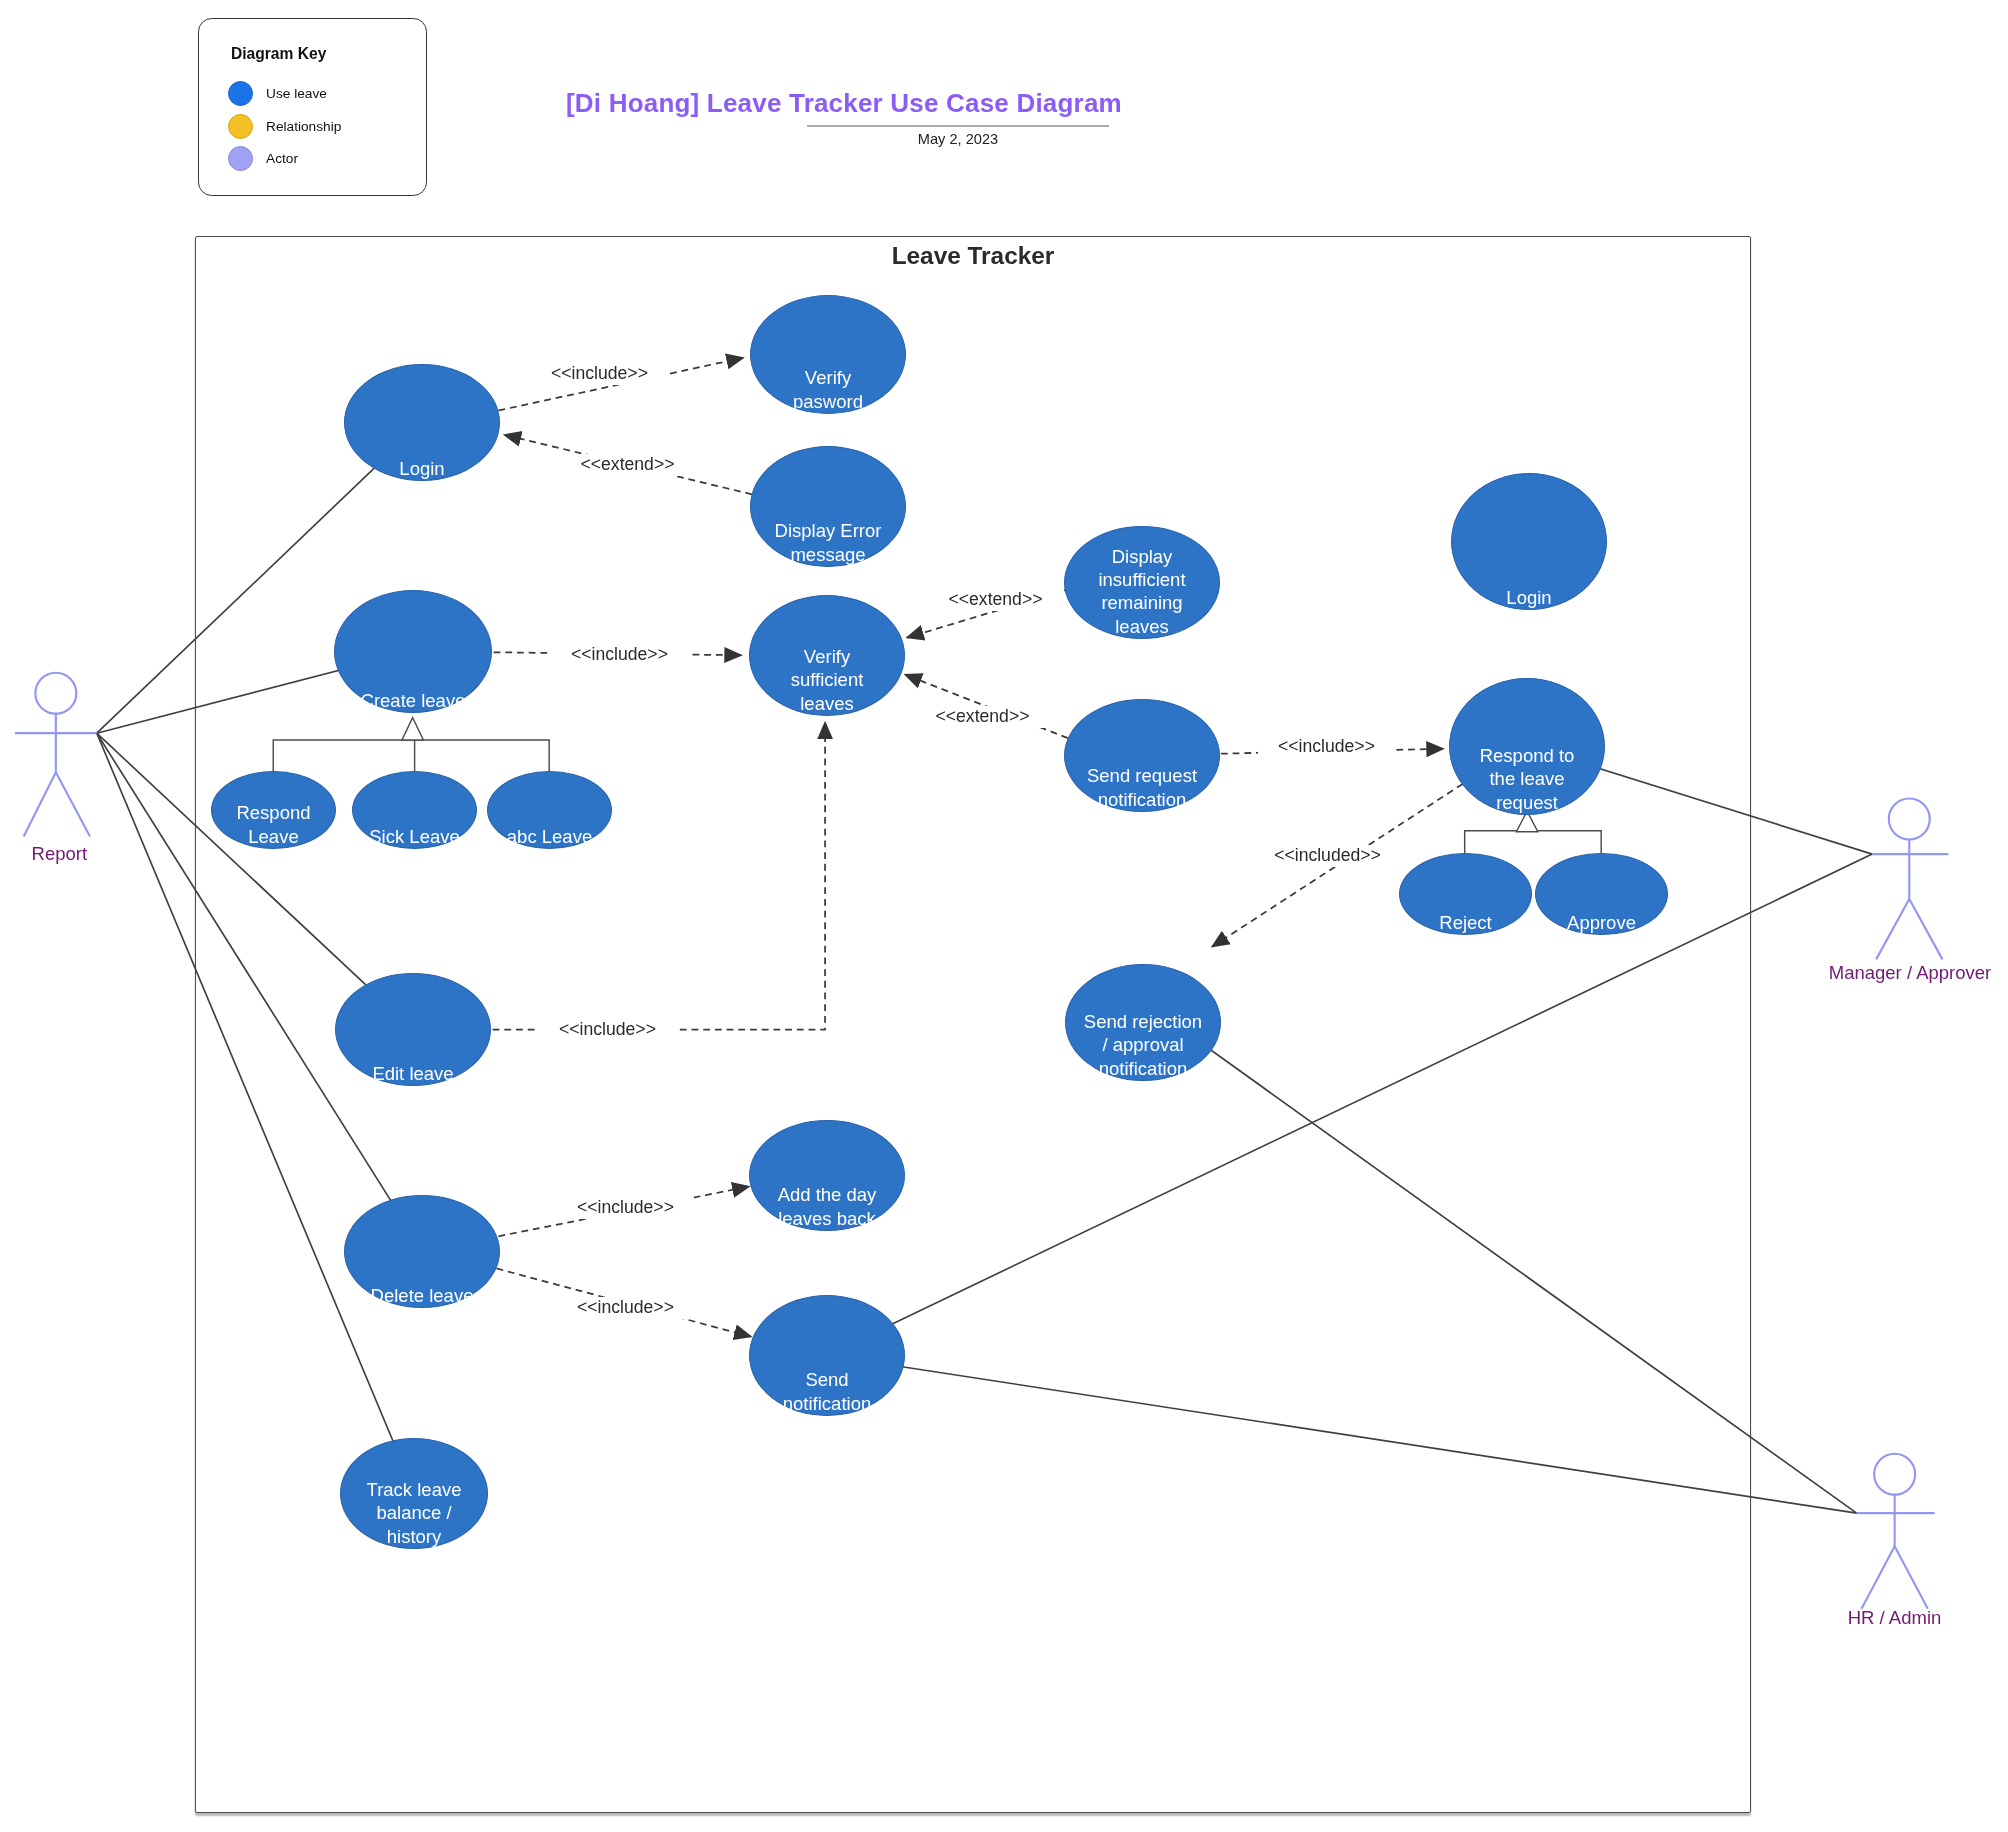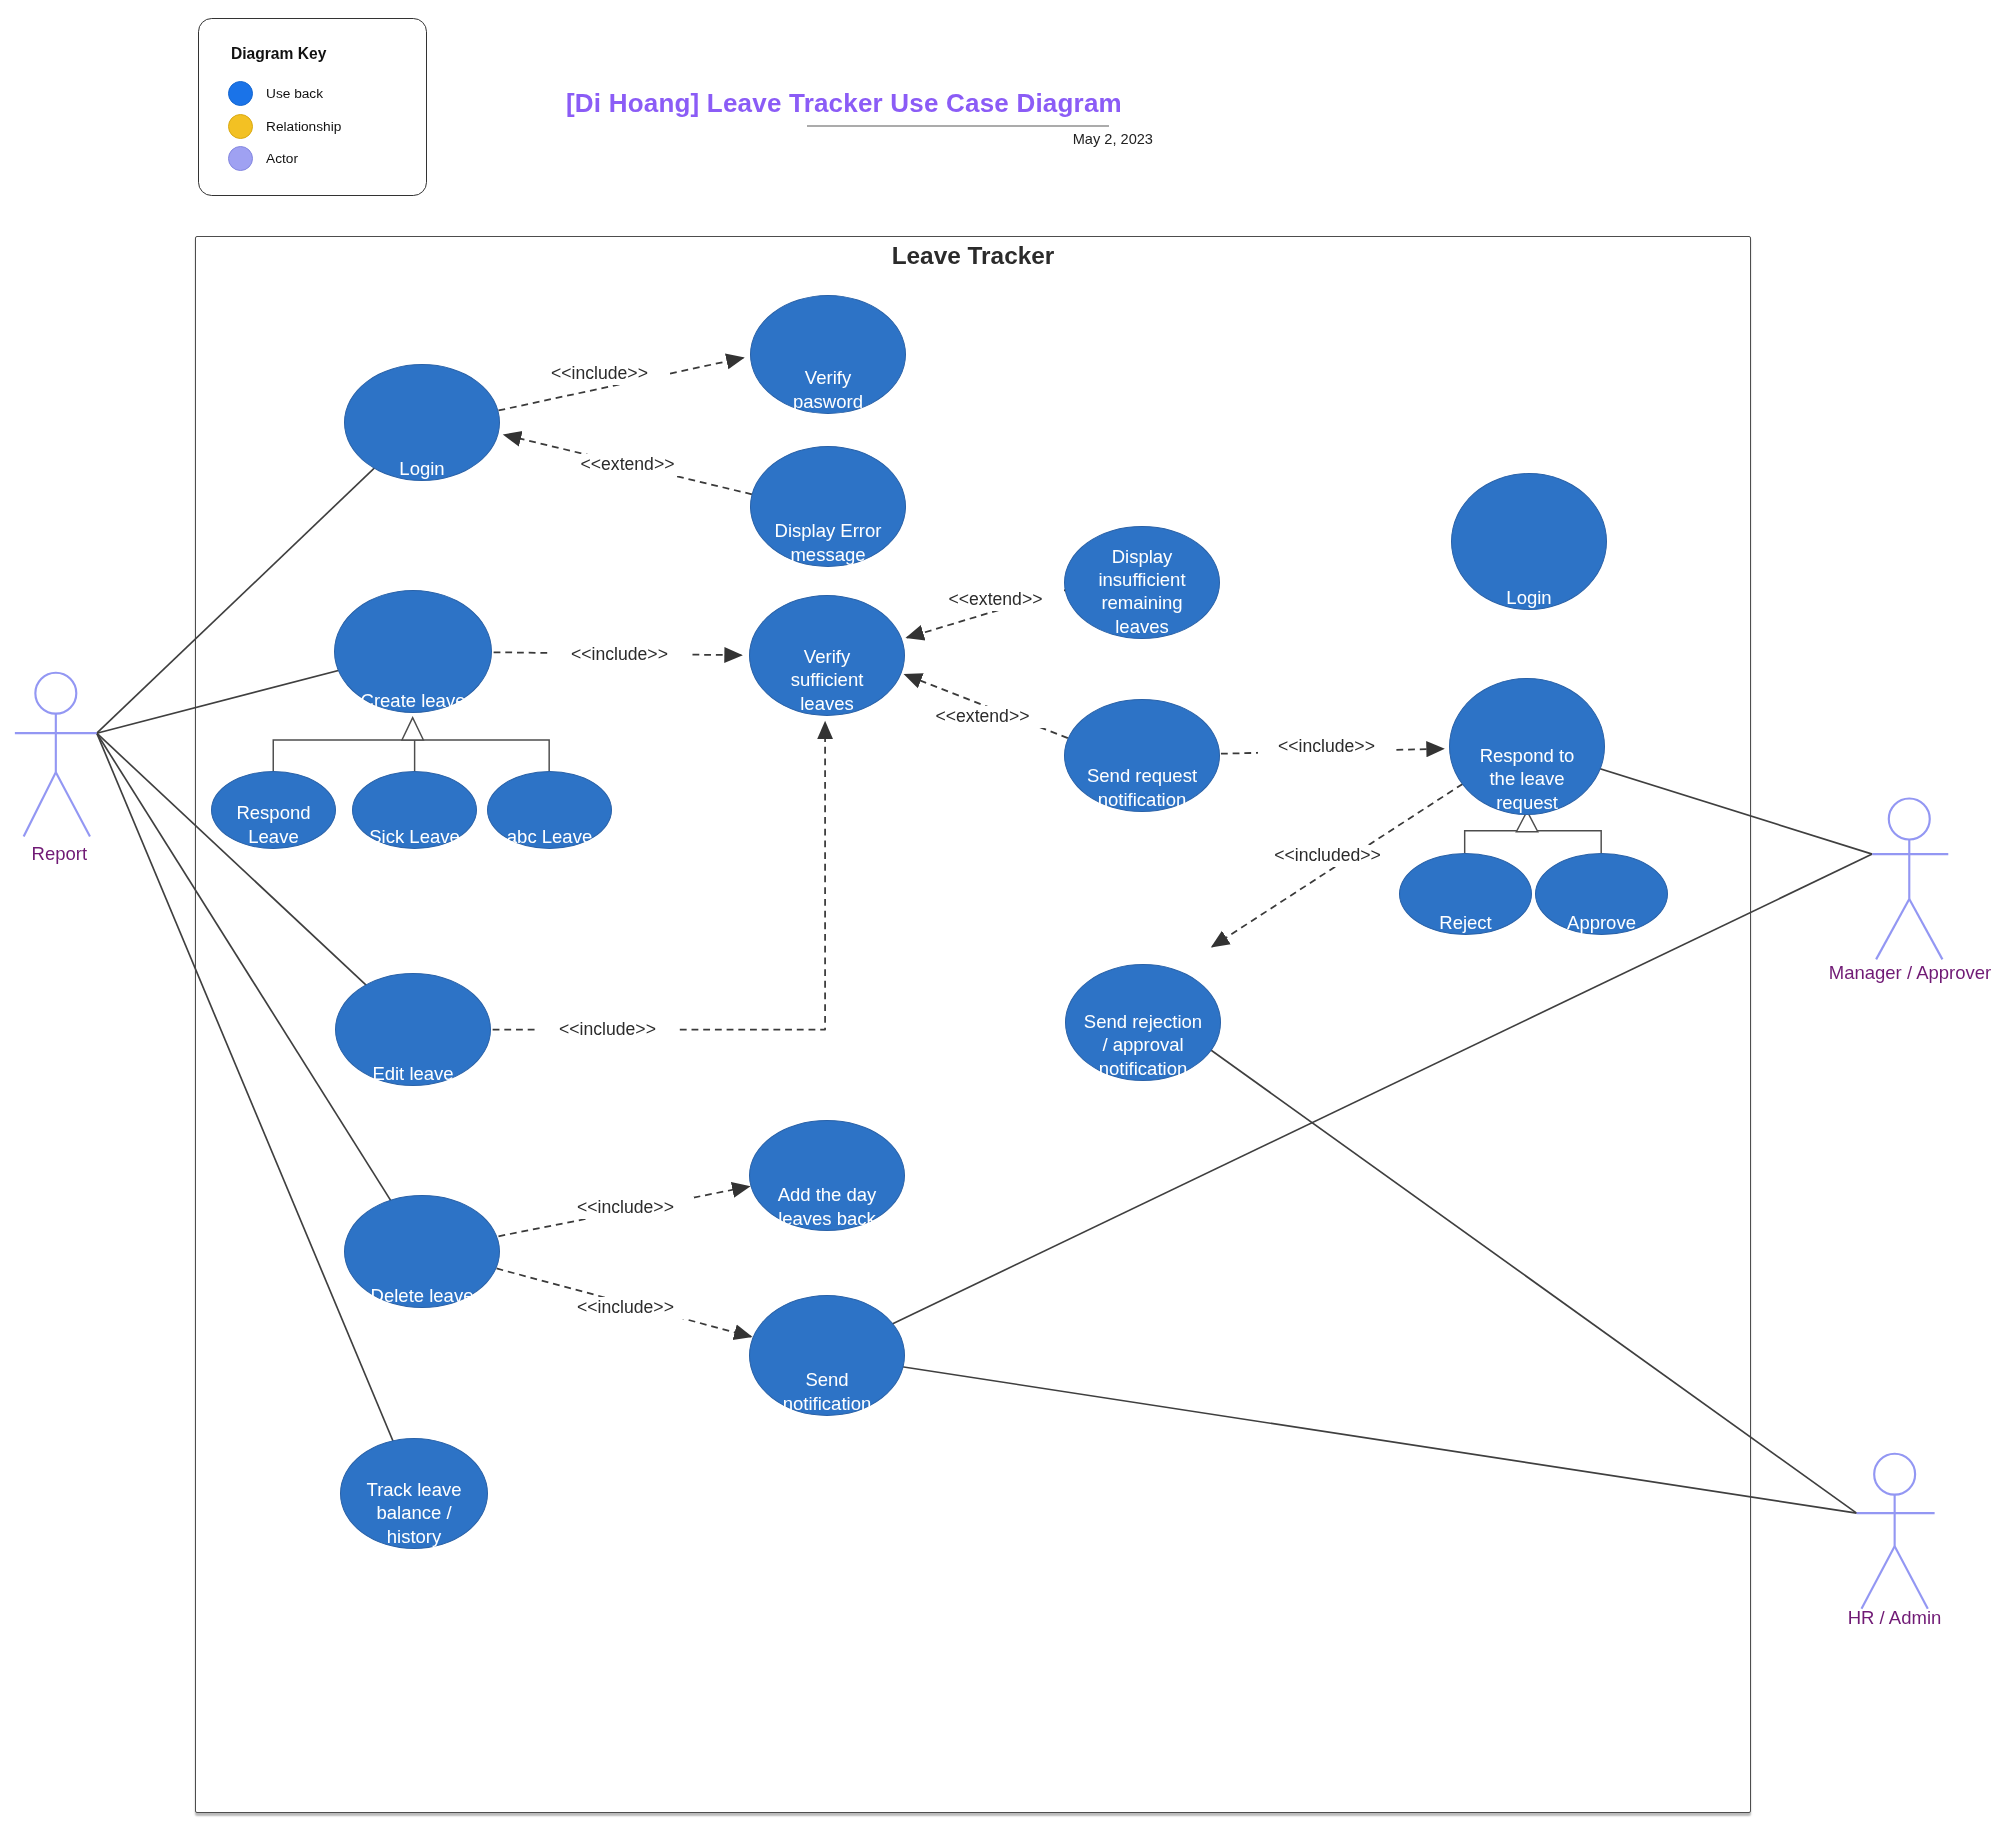--- a/index.html
+++ b/index.html
@@ -8,21 +8,21 @@
   #wires { position:absolute; left:0; top:0; z-index:1; }
   .sysbox { position:absolute; left:195px; top:236px; width:1556px; height:1577px;
             border:1.6px solid #4d4d4d; border-radius:2px; z-index:0;
             box-shadow:0 2.9px 2px rgba(0,0,0,.28); background:#fff; }
   .sysbox-title { position:absolute; left:195px; top:242px; width:1556px; text-align:center;
             font-size:24.4px; font-weight:bold; color:#2b2b2b; z-index:2; }
   .main-title { position:absolute; left:566px; top:88px; width:780px; text-align:left;
             font-size:26px; font-weight:bold; color:#8b5cf6; z-index:2; letter-spacing:0.2px; }
   .title-underline { position:absolute; left:807px; top:125px; width:302px; height:0;
             border-top:2px solid #ababab; z-index:2; }
-  .subtitle { position:absolute; left:763px; top:131px; width:390px; text-align:right;
+  .subtitle { position:absolute; left:763px; top:131px; width:390px; text-align:center;
             font-size:14.6px; color:#222; z-index:2; }
   .keybox { position:absolute; left:198px; top:17.6px; width:229px; height:178px;
             border:1.6px solid #333; border-radius:13.7px; background:#fff; z-index:3; }
   .key-title { position:absolute; left:32px; top:26px; font-size:15.6px; font-weight:bold; color:#111; }
   .key-swatch { position:absolute; width:25px; height:25px; border-radius:50%; left:29px; }
   .key-label { position:absolute; left:67px; font-size:13.7px; color:#111; line-height:25px; }
   .uc { position:absolute; background:#2d73c6; border:1.5px solid #2a62a8; border-radius:50%;
         display:flex; align-items:flex-end; justify-content:center; text-align:center;
         color:#fff; font-size:18.5px; line-height:1.26; z-index:2; padding:0 17.6px; }
   .uc.small { padding:0 12.7px; }
@@ -38,21 +38,21 @@
   <div class="sysbox"></div>
   <div class="sysbox-title">Leave Tracker</div>
 
   <div class="main-title">[Di Hoang] Leave Tracker Use Case Diagram</div>
   <div class="title-underline"></div>
   <div class="subtitle">May 2, 2023</div>
 
   <div class="keybox">
     <div class="key-title">Diagram Key</div>
     <div class="key-swatch" style="top:62px; background:#1a73e8; border:1.5px solid #1667d0;"></div>
-    <div class="key-label" style="top:62px;">Use back</div>
+    <div class="key-label" style="top:62px;">Use leave</div>
     <div class="key-swatch" style="top:95px; background:#f3c123; border:1.5px solid #d9a912;"></div>
     <div class="key-label" style="top:95px;">Relationship</div>
     <div class="key-swatch" style="top:127px; background:#9fa1f2; border:1.5px solid #8487e0;"></div>
     <div class="key-label" style="top:127px;">Actor</div>
   </div>
 
   <svg id="wires" width="2008" height="1832" viewBox="0 0 2059 1879">
     <defs>
       <marker id="arr" viewBox="0 0 12 12" refX="10.5" refY="6" markerWidth="11" markerHeight="11" orient="auto">
         <path d="M0,1 L11.5,6 L0,11 Z" fill="#333"></path>

